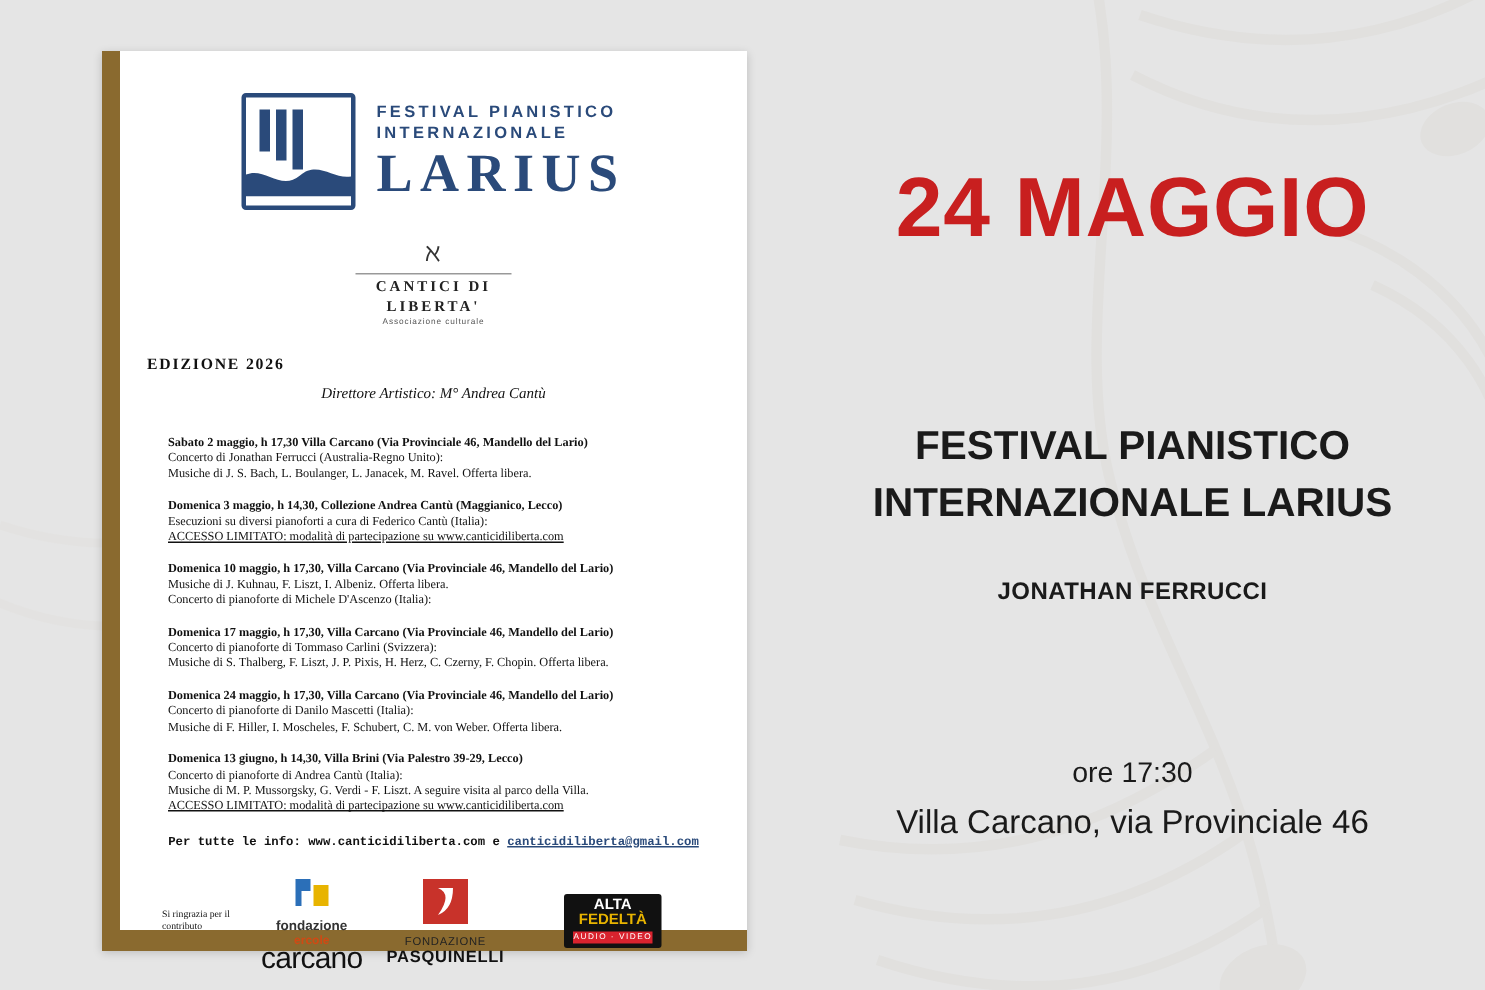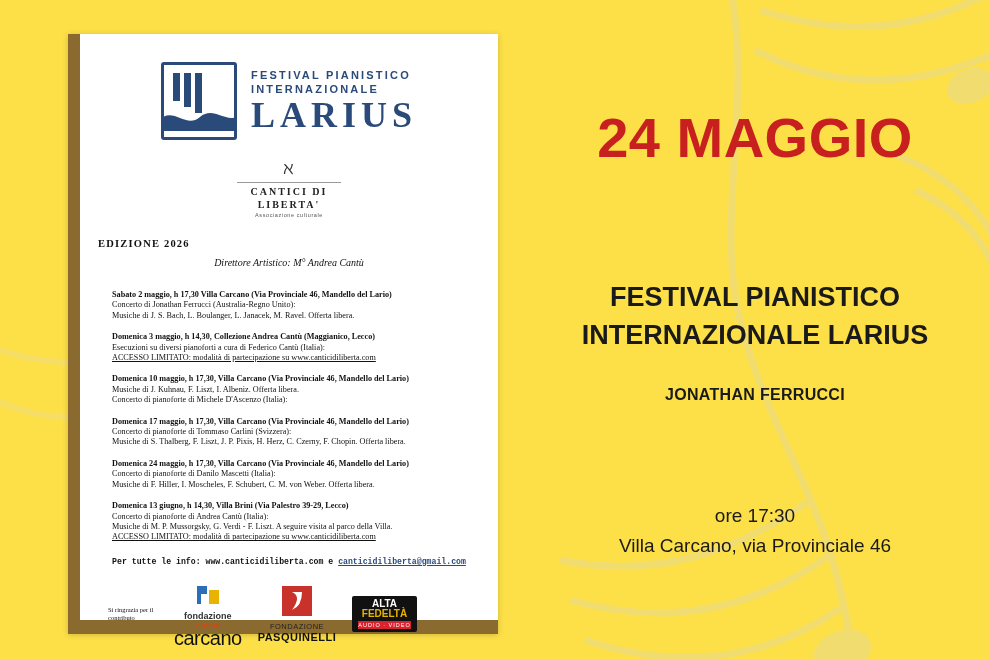--- a/index.html
+++ b/index.html
@@ -5,21 +5,21 @@
   html, body { margin:0; padding:0; }
   body {
     width:990px; height:660px;
     font-family:"Liberation Sans", sans-serif;
     background:#ffffff;
     overflow:hidden;
     position:relative;
   }
   .stage {
     position:absolute; inset:0;
-    background:#fde047;
+    background:#e5e5e5;
     overflow:hidden;
   }
   
   .bg-ornament {
     position:absolute; right:-40px; top:-60px;
     width:620px; height:780px;
     opacity:0.30;
     pointer-events:none;
   }
   .bg-ornament-left {
@@ -131,21 +131,21 @@
   }
   .spon-logos { display:flex; align-items:center; gap:16px; }
   .sp-carcano { text-align:center; }
   .sp-carcano .t1 { font-size:9px; color:#333; font-weight:bold; line-height:9px; }
   .sp-carcano .t2 { font-size:8px; color:#d04a14; font-weight:bold; line-height:9px; }
   .sp-carcano .t3 { font-size:20px; color:#111; font-weight:normal; letter-spacing:-0.5px; line-height:16px; }
   .sp-pasq { text-align:center; }
   .sp-pasq .t1 { font-size:7.5px; color:#222; letter-spacing:.5px; line-height:9px; }
   .sp-pasq .t2 { font-size:11px; color:#111; font-weight:bold; letter-spacing:.5px; line-height:12px; }
   .sp-box {
-    background:#111; color:#fff; padding:3px 6px; text-align:center; border-radius:2px;
+    background:#111; color:#fff; padding:3px 6px; text-align:center; border-radius:2px;margin-left:24px;
   }
   .sp-box .t1 { font-size:10px; font-weight:bold; line-height:10px; color:#fff; }
   .sp-box .t2 { font-size:10px; font-weight:bold; line-height:10px; color:#e8b400; }
   .sp-box .t3 { font-size:5.5px; background:#d9232e; color:#fff; margin-top:2px; padding:1px 0; letter-spacing:1px; }
 
   .patron {
     margin-top:12px; padding:0 10px; display:flex; align-items:center; gap:12px;
   }
   .crest { width:30px; height:40px; }
   .officina { text-align:center; }
@@ -169,21 +169,21 @@
     position:absolute; left:0; top:386px; width:470px;
     text-align:center;
     font-size:16px; font-weight:bold; color:#1a1a1a; letter-spacing:0.3px;
   }
   .time {
     position:absolute; left:0; top:505px; width:470px;
     text-align:center; font-size:19px; color:#1a1a1a;
   }
   .venue {
     position:absolute; left:0; top:535px; width:470px;
-    text-align:center; font-size:19px; color:#1a1a1a;
+    text-align:center; font-size:22px; color:#1a1a1a;
   }
 </style>
 </head>
 <body>
 
 <div class="stage">
 
   <svg class="bg-ornament" viewBox="0 0 620 780">
     <g fill="none" stroke="#d8d5cf" stroke-width="7">
       <path d="M300 -20 C 360 120, 300 260, 330 380 C 360 500, 420 560, 440 700 C 450 770, 430 800, 400 800"></path>

